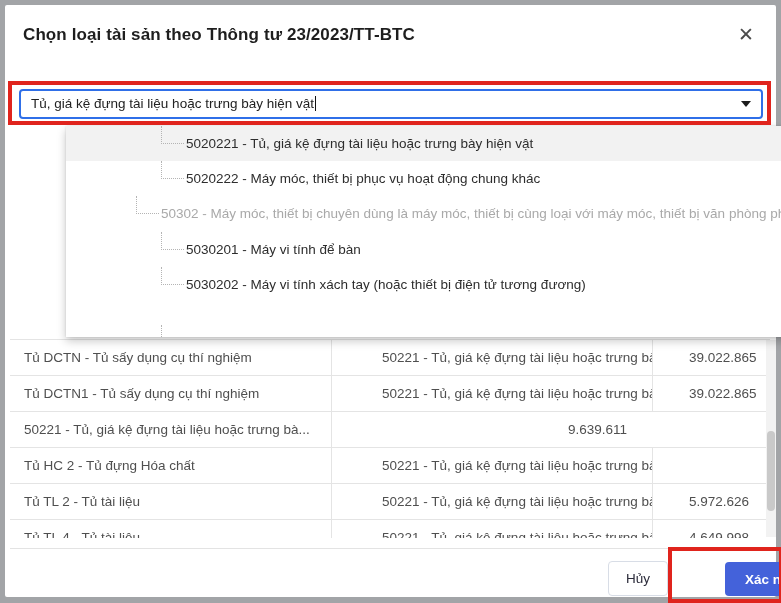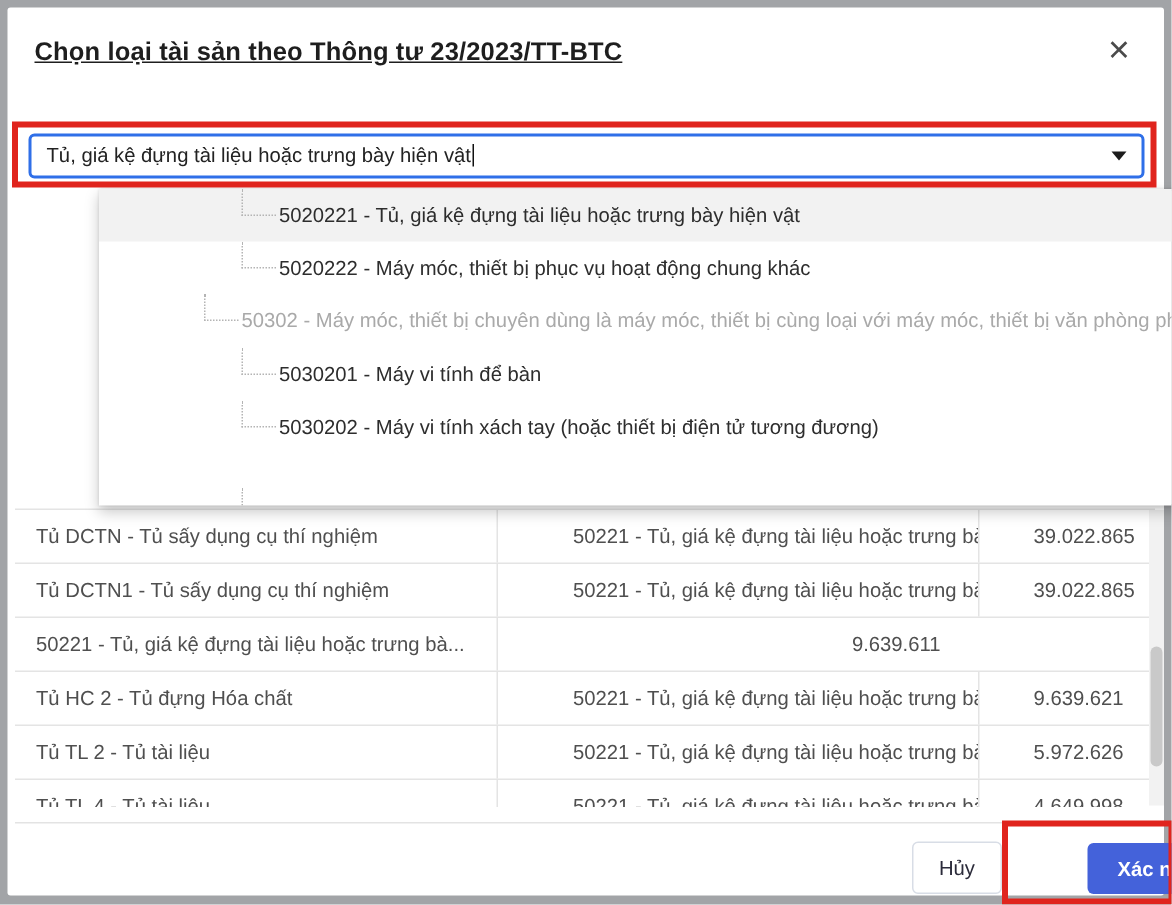--- a/index.html
+++ b/index.html
@@ -9,21 +9,21 @@
     font-family:"Liberation Sans","DejaVu Sans",sans-serif;
     -webkit-font-smoothing:antialiased;
   }
   .dialog{
     position:absolute;left:5px;top:5px;width:771px;height:592px;
     background:#ffffff;border-radius:2px;
   }
   
   .title{
     position:absolute;left:18px;top:20px;
-    font-size:17px;font-weight:bold;color:#1e1e1e;letter-spacing:.1px;text-decoration:underline;
+    font-size:17px;font-weight:bold;color:#1e1e1e;letter-spacing:.1px;
   }
   .close{
     position:absolute;right:18px;top:18px;width:24px;height:24px;
     font-size:19px;color:#4b4b4b;text-align:center;line-height:24px;
     cursor:pointer;
   }
   
   .field-label{
     position:absolute;left:18px;top:60px;font-size:13px;color:#3a3a3a;
   }
@@ -158,21 +158,20 @@
       <div class="tc tc-type">50221 - Tủ, giá kệ đựng tài liệu hoặc trưng bà...</div>
       <div class="tc tc-val">39.022.865</div>
     </div>
     <div class="trow">
       <div class="tc tc-type">50221 - Tủ, giá kệ đựng tài liệu hoặc trưng bà...</div>
       <div class="tc tc-val">9.639.611</div>
     </div>
     <div class="trow">
       <div class="tc tc-name">Tủ HC 2 - Tủ đựng Hóa chất</div>
       <div class="tc tc-type">50221 - Tủ, giá kệ đựng tài liệu hoặc trưng bà...</div>
-      <div class="tc tc-val">9.639.621</div>
     </div>
     <div class="trow">
       <div class="tc tc-name">Tủ TL 2 - Tủ tài liệu</div>
       <div class="tc tc-type">50221 - Tủ, giá kệ đựng tài liệu hoặc trưng bà...</div>
       <div class="tc tc-val">5.972.626</div>
     </div>
     <div class="trow">
       <div class="tc tc-name">Tủ TL 4 - Tủ tài liệu</div>
       <div class="tc tc-type">50221 - Tủ, giá kệ đựng tài liệu hoặc trưng bà...</div>
       <div class="tc tc-val">4.649.998</div>

